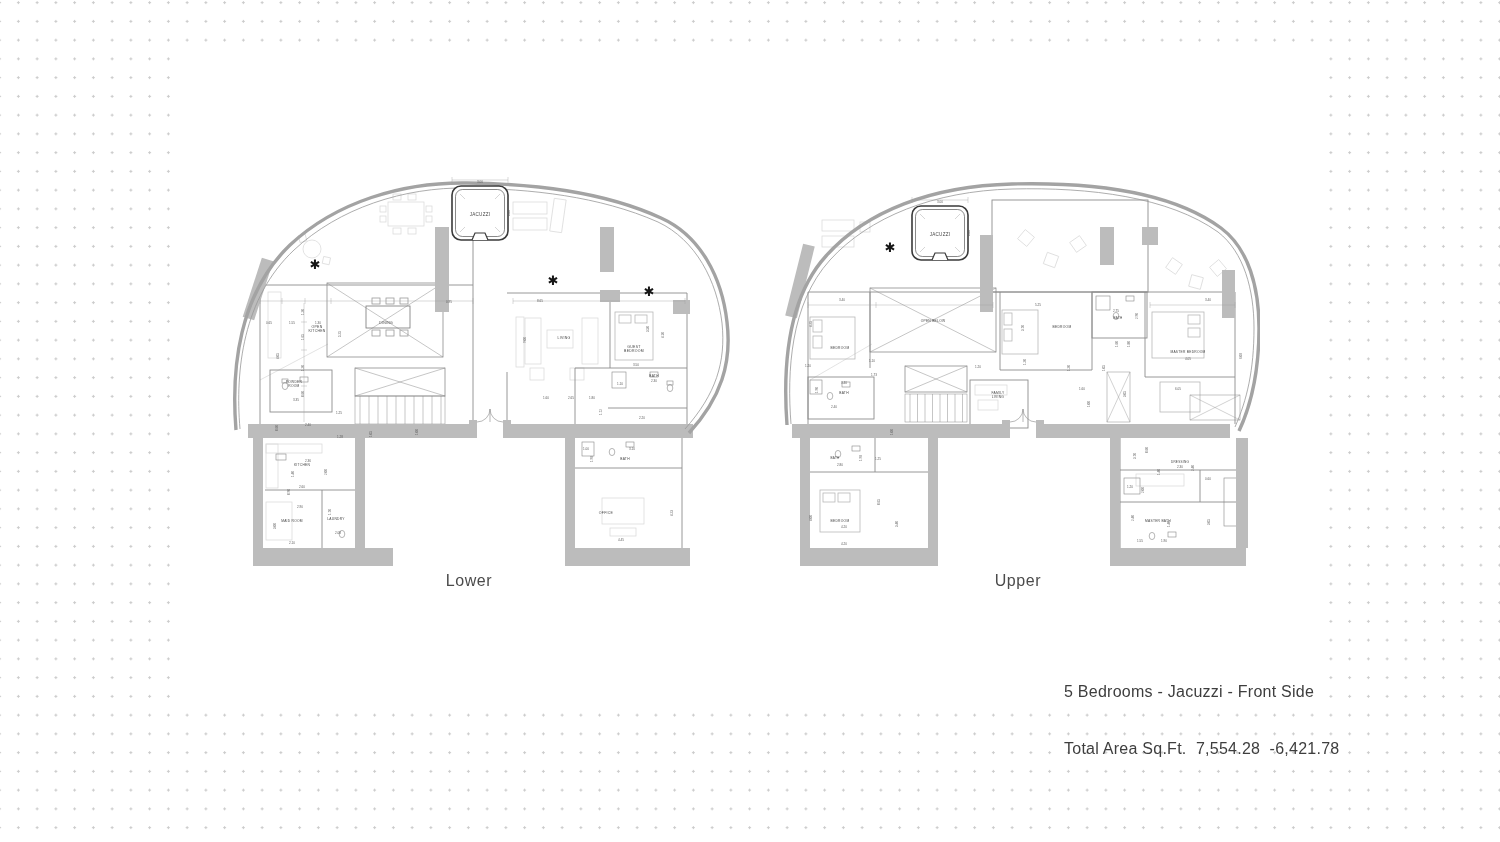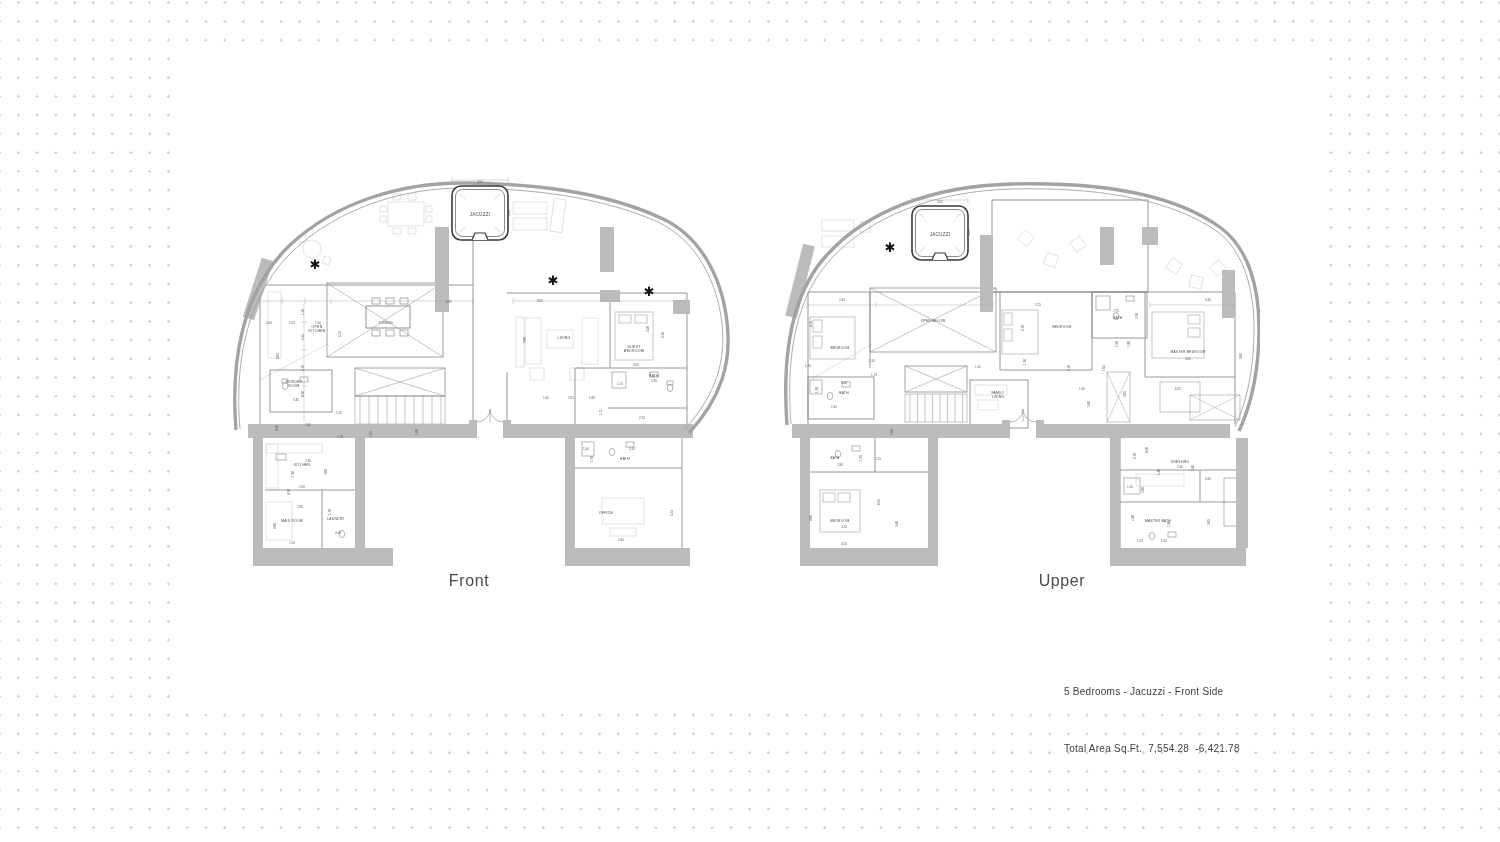--- a/index.html
+++ b/index.html
@@ -8,22 +8,22 @@
   .dots{position:absolute;inset:0;
         background-image:radial-gradient(circle,#cbcbcb 1.05px,rgba(0,0,0,0) 1.4px);
         background-size:18.75px 18.75px;background-position:9px 12px;}
   .sheet{position:absolute;left:176px;top:48px;width:1142px;height:664px;background:#ffffff;}
   .plan{position:absolute;top:172px;}
   #plan-0{left:230px;width:500px;height:400px;}
   #plan-1{left:780px;width:480px;height:400px;}
   .caption{position:absolute;top:572px;width:120px;text-align:center;
            font-size:16px;color:#4b4b4b;letter-spacing:0.6px;}
   .cap-lower{left:409px;}
-  .cap-upper{left:1002px;}
-  .annotation{position:absolute;left:1064px;top:644px;font-size:10px;color:#3e3e3e;
+  .cap-upper{left:958px;}
+  .annotation{position:absolute;left:1064px;top:644px;font-size:16px;color:#3e3e3e;
               line-height:19px;letter-spacing:0.25px;white-space:pre;}
   svg text{font-family:"Liberation Sans", sans-serif;}
 </style>
 </head>
 <body>
 
 <div id="stage">
   <div class="dots"></div>
   <div class="sheet"></div>
 
@@ -403,20 +403,20 @@
         <text x="364" y="318" font-size="3.1" text-anchor="middle" fill="#5c5c5c" letter-spacing="0" transform="rotate(-90 364 318)"><tspan x="364" dy="0">2.00</tspan></text>
         <text x="354" y="346" font-size="3.1" text-anchor="middle" fill="#5c5c5c" letter-spacing="0" transform="rotate(-90 354 346)"><tspan x="354" dy="0">2.40</tspan></text>
         <text x="390" y="352" font-size="3.1" text-anchor="middle" fill="#5c5c5c" letter-spacing="0" transform="rotate(-90 390 352)"><tspan x="390" dy="0">1.40</tspan></text>
         <text x="430" y="350" font-size="3.1" text-anchor="middle" fill="#5c5c5c" letter-spacing="0" transform="rotate(-90 430 350)"><tspan x="430" dy="0">3.05</tspan></text>
         <text x="360" y="370" font-size="3.1" text-anchor="middle" fill="#5c5c5c" letter-spacing="0"><tspan x="360" dy="0">1.55</tspan></text>
         <text x="384" y="370" font-size="3.1" text-anchor="middle" fill="#5c5c5c" letter-spacing="0"><tspan x="384" dy="0">1.90</tspan></text>
         <text x="110" y="80" font-size="13" text-anchor="middle" fill="#161616">✱</text>
       </g>
   </svg>
 
-  <div class="caption cap-lower">Front</div>
+  <div class="caption cap-lower">Lower</div>
   <div class="caption cap-upper">Upper</div>
 
   <div class="annotation">
     <div>5 Bedrooms - Jacuzzi - Front Side</div>
     <div>Total Area Sq.Ft.  7,554.28  -6,421.78</div>
   </div>
 </div>
 
 </body></html>

